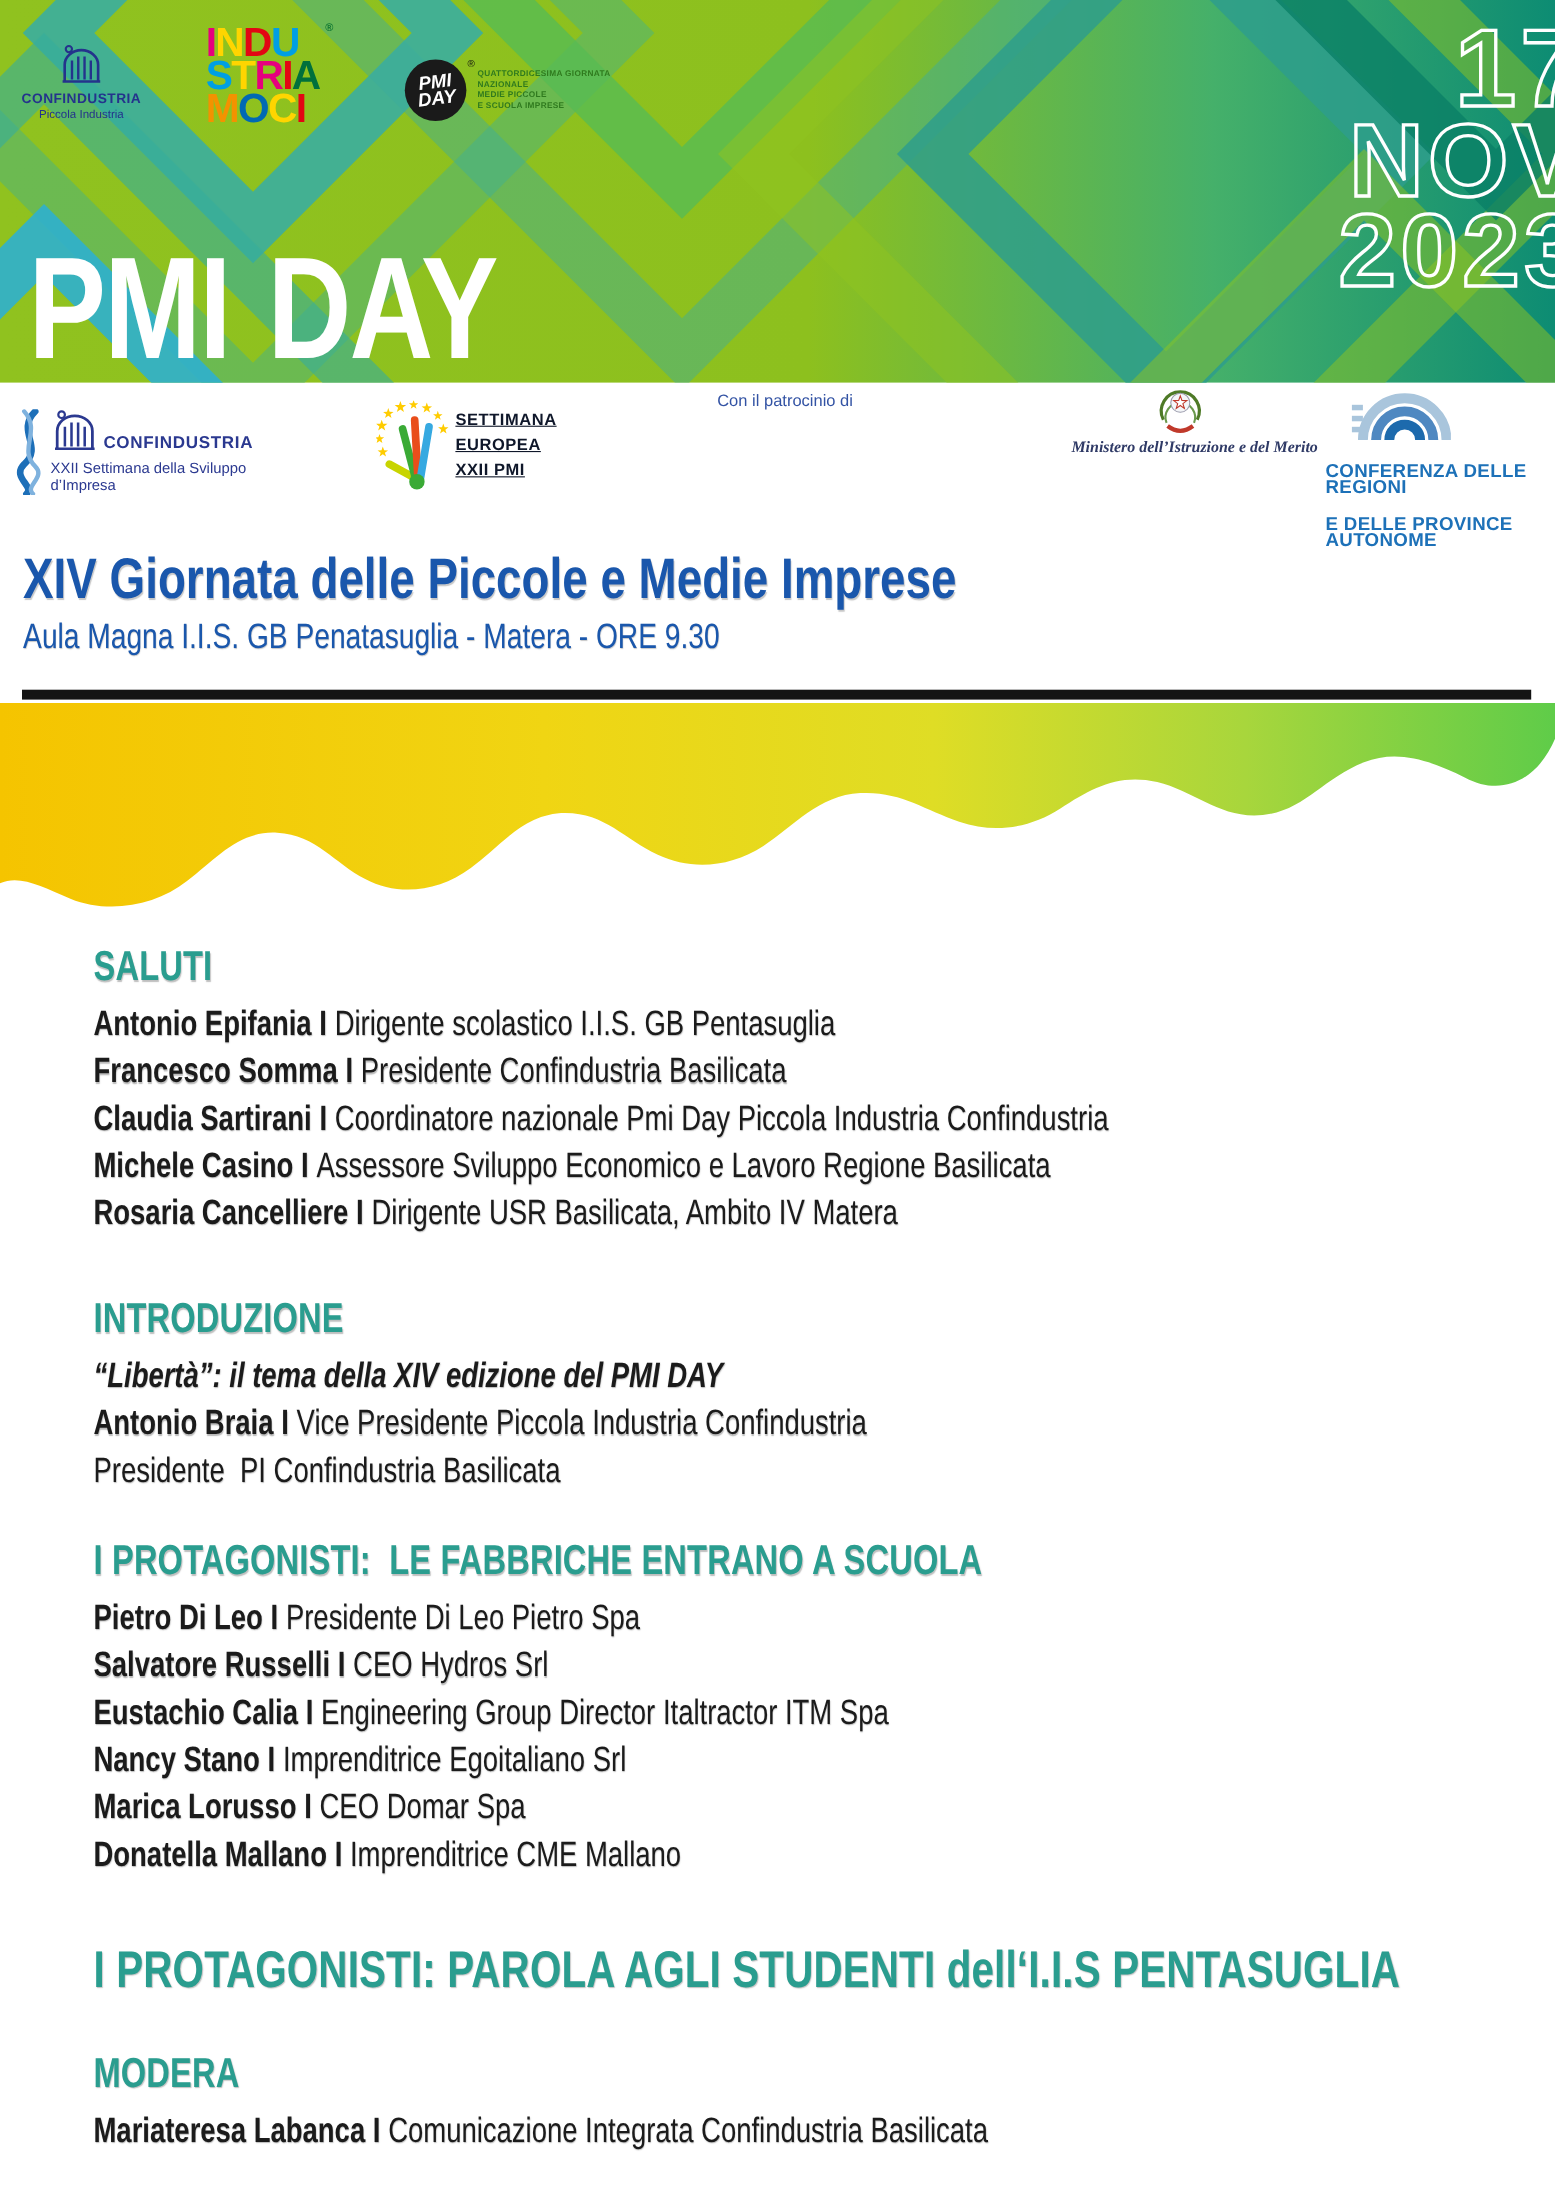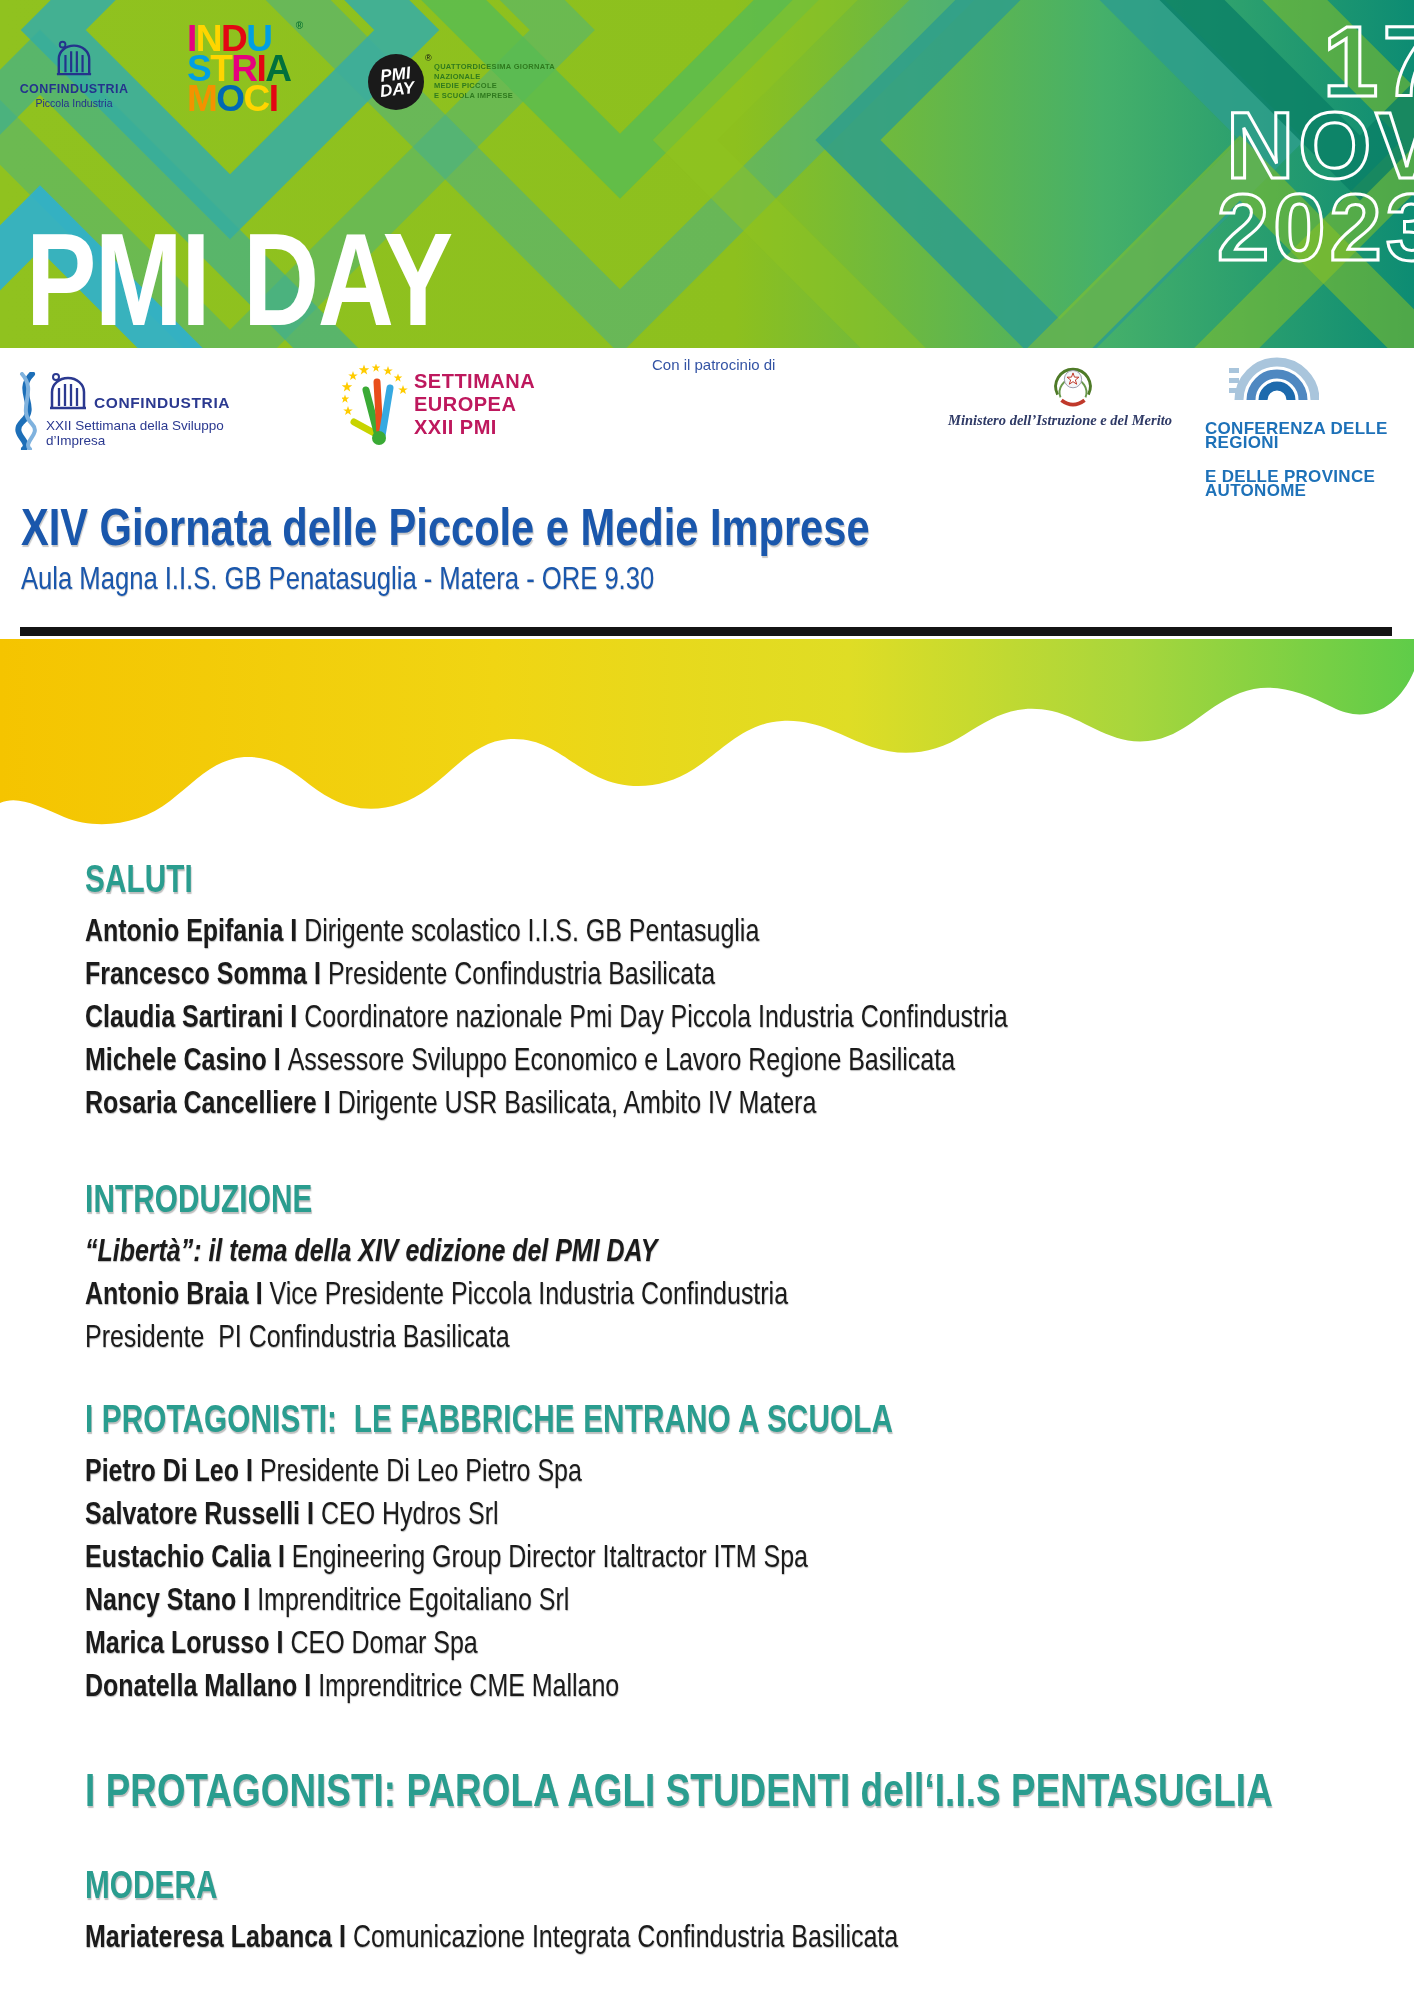--- a/index.html
+++ b/index.html
@@ -41,31 +41,31 @@
   .logo-group{position:absolute;}
   #g-confcult{left:14px;top:370px;width:260px;height:82px;}
   #g-confcult .ribbon{position:absolute;left:0;top:2px;}
   #g-confcult .eagle{position:absolute;left:32px;top:0;}
   #g-confcult .nm{position:absolute;left:80px;top:24px;font-size:15.5px;font-weight:700;
                   color:#2B3990;letter-spacing:0.6px;}
   #g-confcult .sb{position:absolute;left:32px;top:48px;font-size:13.5px;color:#2B3990;}
 
   #g-eu{left:342px;top:364px;width:240px;height:84px;}
   #g-eu .hand{position:absolute;left:0;top:0;}
-  #g-eu .txt{position:absolute;left:72px;top:6px;font-size:20px;line-height:23px;font-weight:600;
-             color:#be185d;letter-spacing:0.5px;}
+  #g-eu .txt{position:absolute;left:72px;top:6px;font-size:15px;line-height:23px;font-weight:600;
+             color:#0f172a;letter-spacing:0.5px;text-decoration:underline;}
 
   #g-patrocinio{left:652px;top:356px;font-size:15px;color:#3353A4;}
 
   #g-maeci{left:768px;top:346px;width:164px;text-align:center;}
   #g-maeci .tric{width:104px;height:5px;margin:3px auto 4px auto;display:flex;}
   #g-maeci .tric i{flex:1;display:block;}
   #g-maeci .l{font-size:10.5px;line-height:13px;font-weight:700;color:#27348B;}
 
-  #g-mim{left:948px;top:356px;width:250px;text-align:left;}
+  #g-mim{left:948px;top:343px;width:250px;text-align:right;}
   #g-mim .nm{font-family:"Liberation Serif",serif;font-style:italic;font-weight:600;
              font-size:14.5px;color:#2F3A66;margin-top:2px;}
 
   #g-confreg{left:1205px;top:350px;width:200px;}
   #g-confreg svg{display:block;margin-left:22px;}
   #g-confreg .l{font-size:17px;line-height:14px;font-weight:700;color:#1D71B8;
                 letter-spacing:0.3px;margin-top:20px;}
 
   
   #event-text{position:absolute;left:21px;top:498px;width:1700px;transform:scaleX(0.8);

